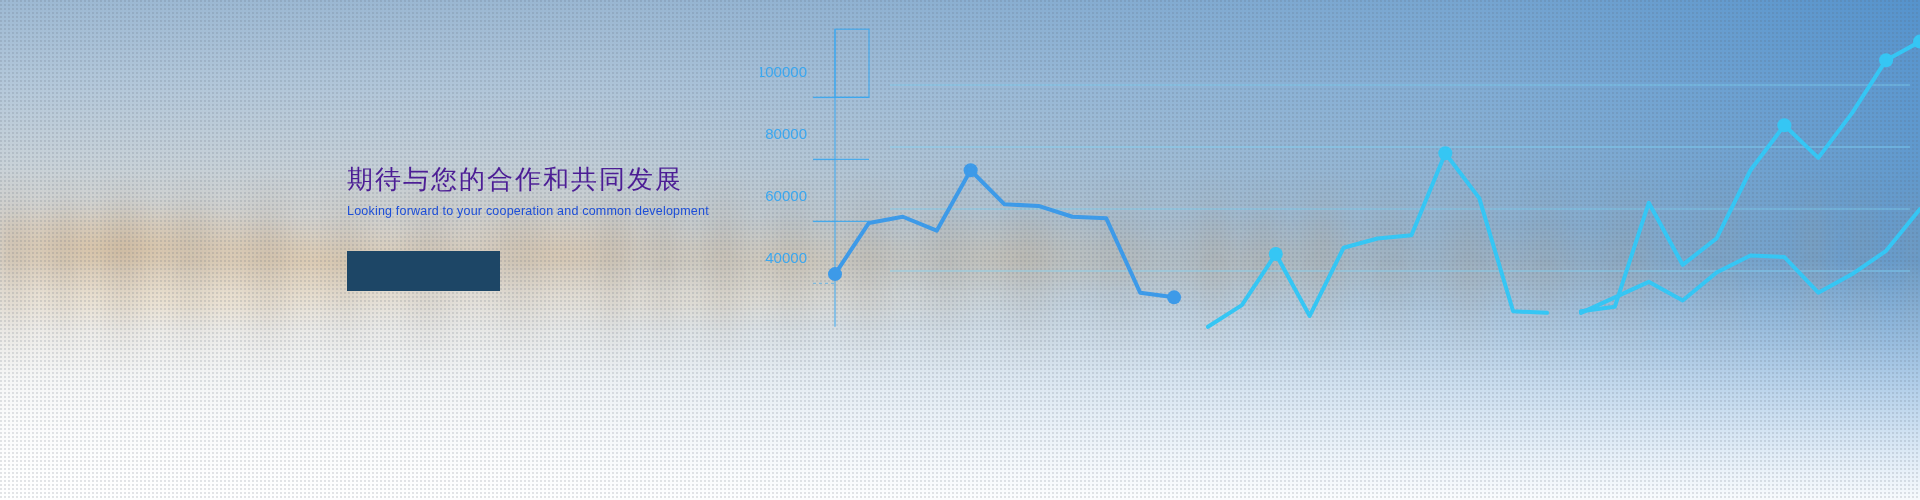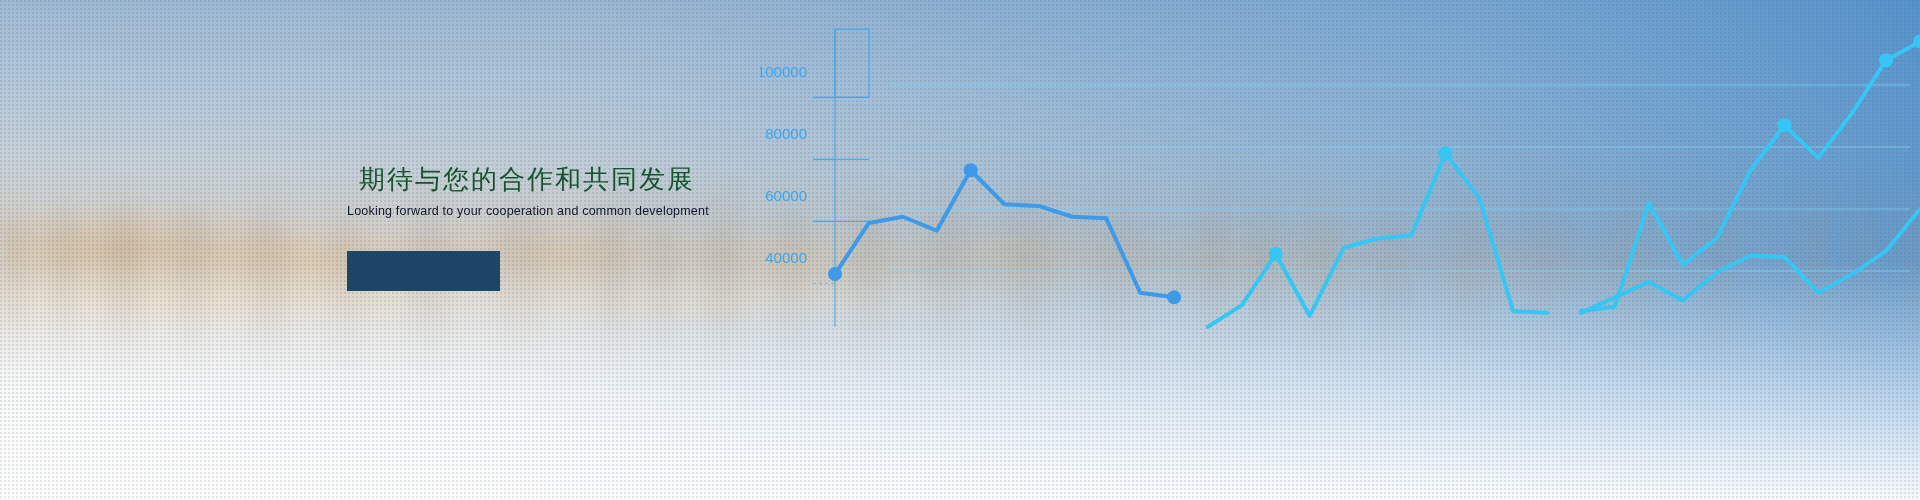--- a/index.html
+++ b/index.html
@@ -81,28 +81,28 @@
     background-size:4px 4px;
   }
 
   
   #copy{position:absolute;left:347px;top:125px;width:520px;}
   .h-title{
     font-size:39px;line-height:1;letter-spacing:3px;
     color:#1d3f5c;font-weight:400;margin:0;white-space:nowrap;
   }
   .h-sub{
-    margin:41px 0 0 12px;
+    margin:41px 0 0 0;
     font-size:26px;line-height:1;letter-spacing:2px;
-    color:#14532d;font-weight:400;white-space:nowrap;
+    color:#4c1d95;font-weight:400;white-space:nowrap;
   }
   .h-en{
     margin:13px 0 0 0;
     font-size:12.5px;line-height:1;letter-spacing:.2px;
-    color:#0f172a;font-weight:400;white-space:nowrap;
+    color:#1d4ed8;font-weight:400;white-space:nowrap;
   }
   #cta{
     position:absolute;left:347px;top:251px;
     width:153px;height:40px;
     background:#1d4666;
     border:0;padding:0;cursor:pointer;
     color:#ffffff;font-size:14px;letter-spacing:1px;
     font-family:inherit;
   }
 

